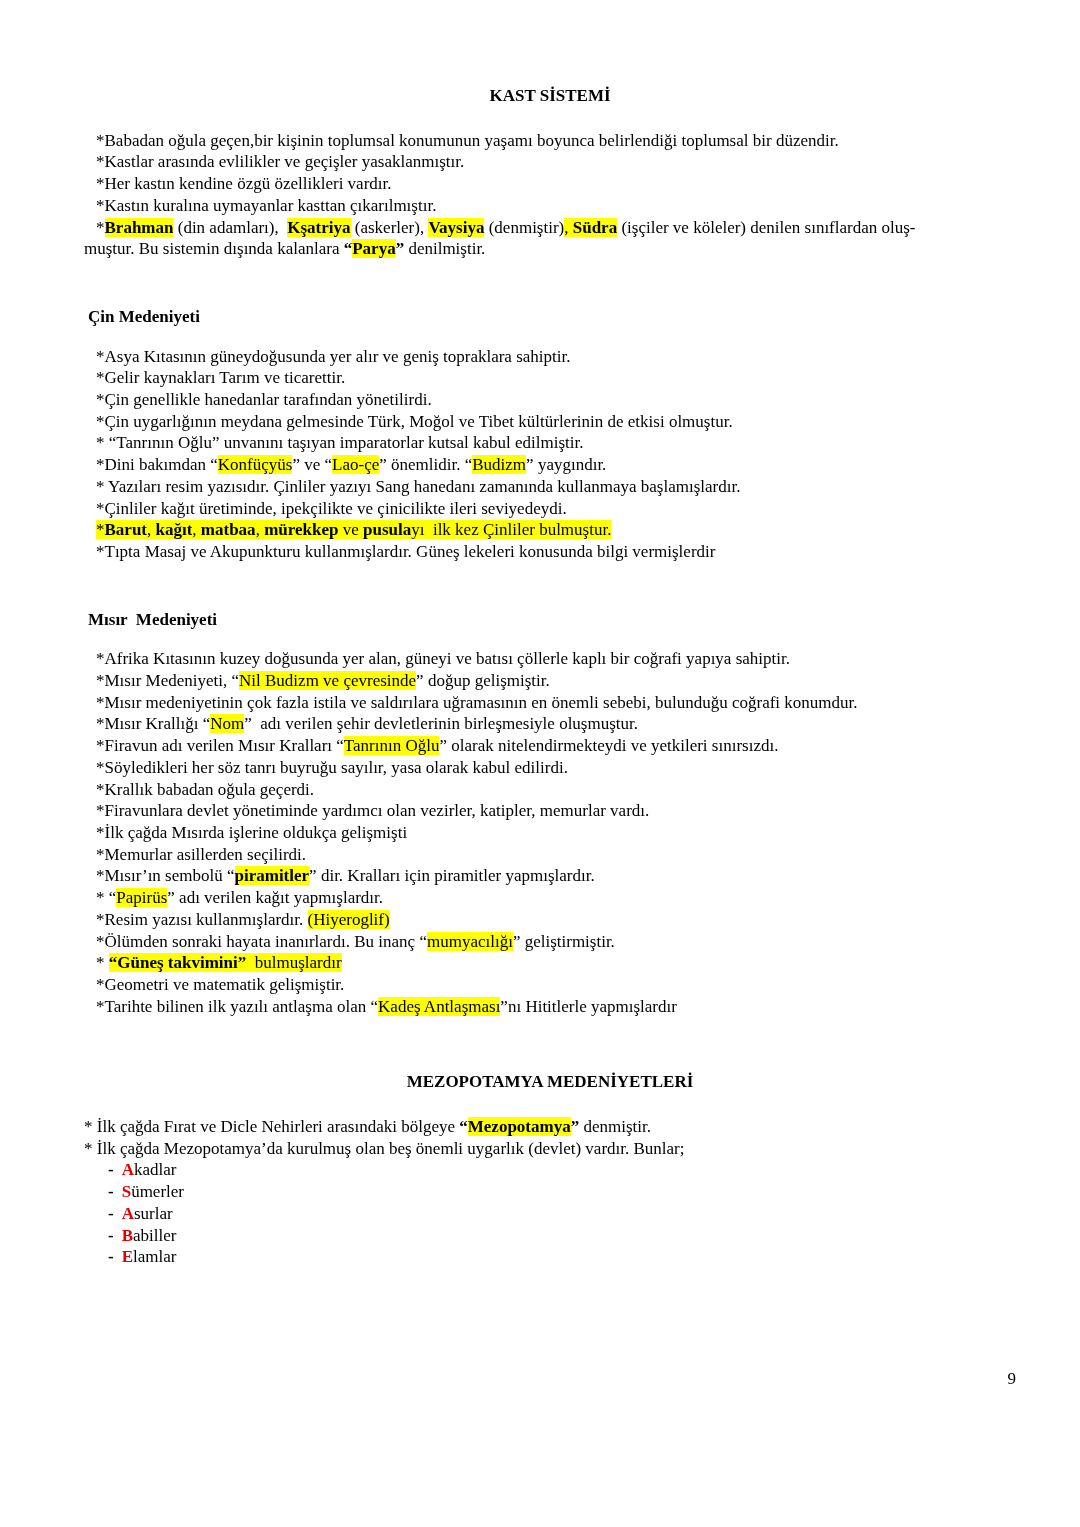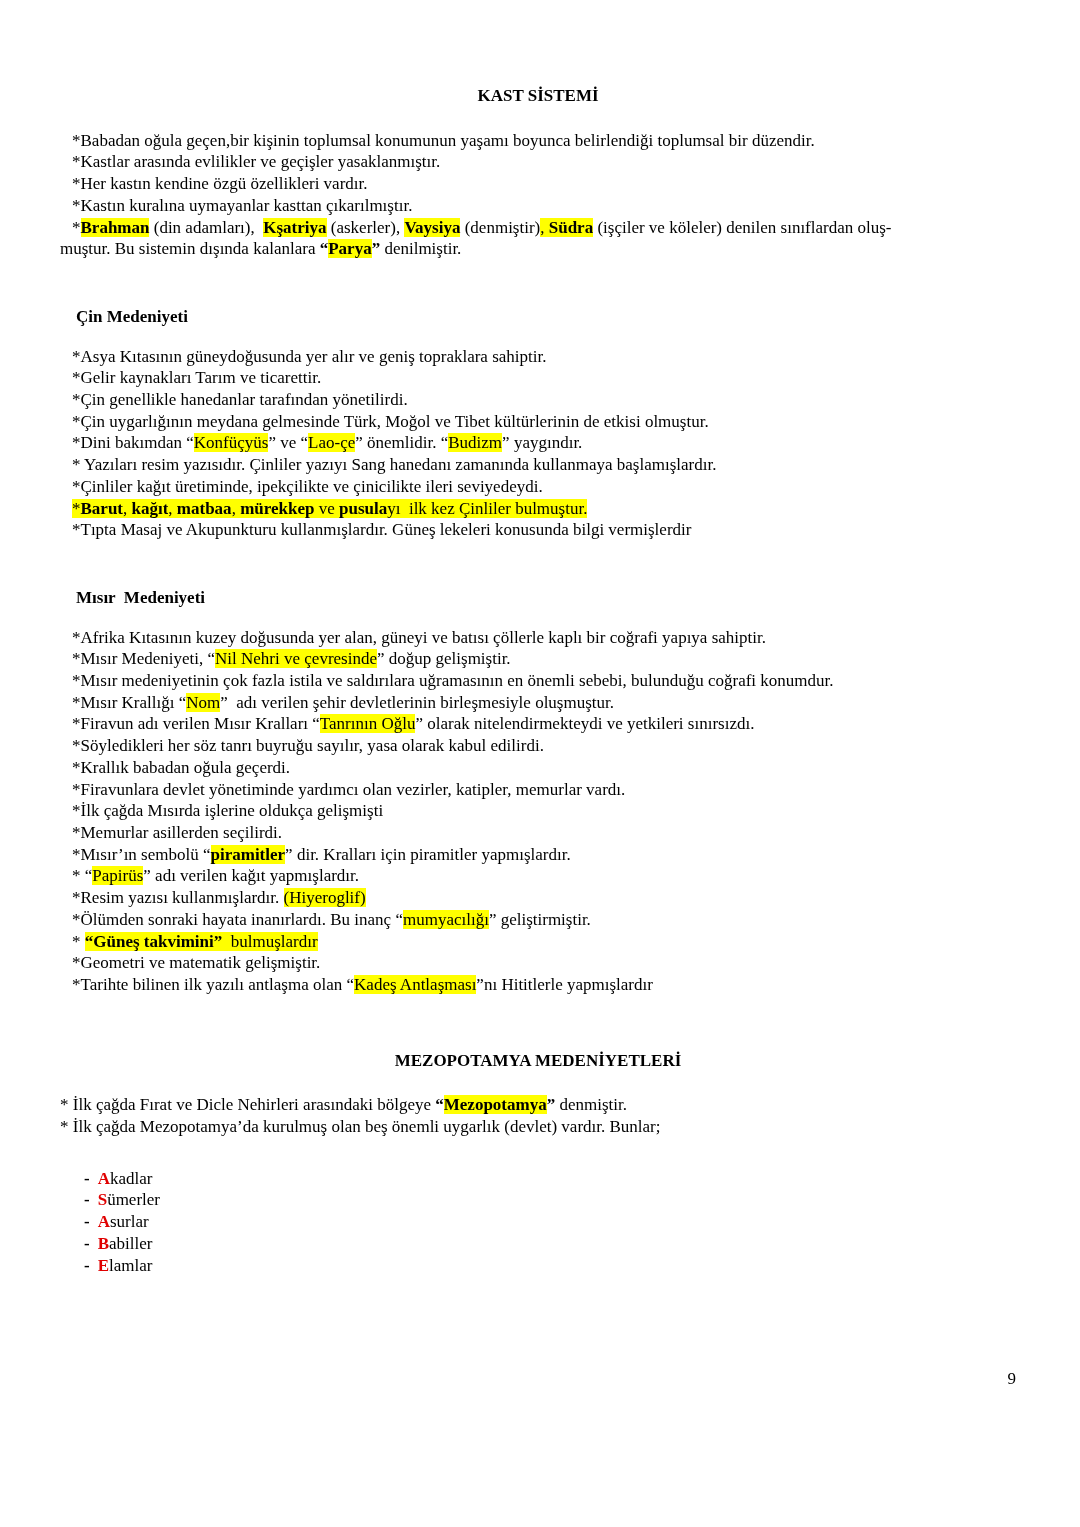--- a/index.html
+++ b/index.html
@@ -6,48 +6,48 @@
   .page {
     position: relative;
     width: 1080px;
     height: 1527px;
     margin: 0 auto;
     background: #ffffff;
     color: #000000;
     font-family: "Liberation Serif", "DejaVu Serif", serif;
     font-size: 17px;
     box-sizing: border-box;
-    padding: 85px 64px 0 60px;
+    padding: 85px 64px 0 84px;
     overflow: hidden;
   }
   .title {
     text-align: center;
     font-weight: bold;
     line-height: 21.7px;
     margin-bottom: 23px;
     white-space: pre;
   }
   .block + .title { margin-top: 54px; }
   .heading {
     font-weight: bold;
     line-height: 21.7px;
-    margin: 46px 0 18px 16px;
+    margin: 46px 0 18px 4px;
     white-space: pre;
   }
   .block { margin: 0; }
   .line {
     line-height: 21.7px;
     white-space: pre;
   }
   .line.ind1 { padding-left: 12px; }
   .line.ind0 { padding-left: 0; }
   .b { font-weight: bold; }
   .hl { background: var(--hl, #ffff00); text-align: center; }
   .red { color: var(--red, #e00000); }
-  .list { padding-left: 24px; margin-top: 30px; }
+  .list { padding-left: 24px; }
   .list-item { line-height: 21.7px; white-space: pre; }
   .dash { margin-right: 8px; }
   .page-number { position: absolute; right: 64px; bottom: 137px; line-height: 21.7px; }
 </style>
 </head>
 <body>
 
 <div class="page">
   <div id="doc">
       <div class="title">KAST SİSTEMİ</div>
@@ -58,30 +58,31 @@
         <div class="line ind1"><span>*Kastın kuralına uymayanlar kasttan çıkarılmıştır.</span></div>
         <div class="line ind1"><span>*</span><span class="b hl">Brahman</span><span> (din adamları),  </span><span class="b hl">Kşatriya</span><span> (askerler), </span><span class="b hl">Vaysiya</span><span> (denmiştir)</span><span class="hl">, </span><span class="b hl">Südra</span><span> (işçiler ve köleler) denilen sınıflardan oluş-</span></div>
         <div class="line ind0"><span>muştur. Bu sistemin dışında kalanlara </span><span class="b">“</span><span class="b hl">Parya</span><span class="b">”</span><span> denilmiştir.</span></div>
       </div>
       <div class="heading">Çin Medeniyeti</div>
       <div class="block">
         <div class="line ind1"><span>*Asya Kıtasının güneydoğusunda yer alır ve geniş topraklara sahiptir.</span></div>
         <div class="line ind1"><span>*Gelir kaynakları Tarım ve ticarettir.</span></div>
         <div class="line ind1"><span>*Çin genellikle hanedanlar tarafından yönetilirdi.</span></div>
         <div class="line ind1"><span>*Çin uygarlığının meydana gelmesinde Türk, Moğol ve Tibet kültürlerinin de etkisi olmuştur.</span></div>
+        <div class="line ind1"><span>* “Tanrının Oğlu” unvanını taşıyan imparatorlar kutsal kabul edilmiştir.</span></div>
         <div class="line ind1"><span>*Dini bakımdan “</span><span class="hl">Konfüçyüs</span><span>” ve “</span><span class="hl">Lao-çe</span><span>” önemlidir. “</span><span class="hl">Budizm</span><span>” yaygındır.</span></div>
         <div class="line ind1"><span>* Yazıları resim yazısıdır. Çinliler yazıyı Sang hanedanı zamanında kullanmaya başlamışlardır.</span></div>
         <div class="line ind1"><span>*Çinliler kağıt üretiminde, ipekçilikte ve çinicilikte ileri seviyedeydi.</span></div>
         <div class="line ind1"><span class="hl">*</span><span class="b hl">Barut</span><span class="hl">, </span><span class="b hl">kağıt</span><span class="hl">, </span><span class="b hl">matbaa</span><span class="hl">, </span><span class="b hl">mürekkep</span><span class="hl"> ve </span><span class="b hl">pusula</span><span class="hl">yı  ilk kez Çinliler bulmuştur.</span></div>
         <div class="line ind1"><span>*Tıpta Masaj ve Akupunkturu kullanmışlardır. Güneş lekeleri konusunda bilgi vermişlerdir</span></div>
       </div>
       <div class="heading">Mısır  Medeniyeti</div>
       <div class="block">
         <div class="line ind1"><span>*Afrika Kıtasının kuzey doğusunda yer alan, güneyi ve batısı çöllerle kaplı bir coğrafi yapıya sahiptir.</span></div>
-        <div class="line ind1"><span>*Mısır Medeniyeti, “</span><span class="hl">Nil Nehri ve çevresinde</span><span>” doğup gelişmiştir.</span></div>
+        <div class="line ind1"><span>*Mısır Medeniyeti, “</span><span class="hl">Nil Budizm ve çevresinde</span><span>” doğup gelişmiştir.</span></div>
         <div class="line ind1"><span>*Mısır medeniyetinin çok fazla istila ve saldırılara uğramasının en önemli sebebi, bulunduğu coğrafi konumdur.</span></div>
         <div class="line ind1"><span>*Mısır Krallığı “</span><span class="hl">Nom</span><span>”  adı verilen şehir devletlerinin birleşmesiyle oluşmuştur.</span></div>
         <div class="line ind1"><span>*Firavun adı verilen Mısır Kralları “</span><span class="hl">Tanrının Oğlu</span><span>” olarak nitelendirmekteydi ve yetkileri sınırsızdı.</span></div>
         <div class="line ind1"><span>*Söyledikleri her söz tanrı buyruğu sayılır, yasa olarak kabul edilirdi.</span></div>
         <div class="line ind1"><span>*Krallık babadan oğula geçerdi.</span></div>
         <div class="line ind1"><span>*Firavunlara devlet yönetiminde yardımcı olan vezirler, katipler, memurlar vardı.</span></div>
         <div class="line ind1"><span>*İlk çağda Mısırda işlerine oldukça gelişmişti</span></div>
         <div class="line ind1"><span>*Memurlar asillerden seçilirdi.</span></div>
         <div class="line ind1"><span>*Mısır’ın sembolü “</span><span class="b hl">piramitler</span><span>” dir. Kralları için piramitler yapmışlardır.</span></div>
         <div class="line ind1"><span>* “</span><span class="hl">Papirüs</span><span>” adı verilen kağıt yapmışlardır.</span></div>

